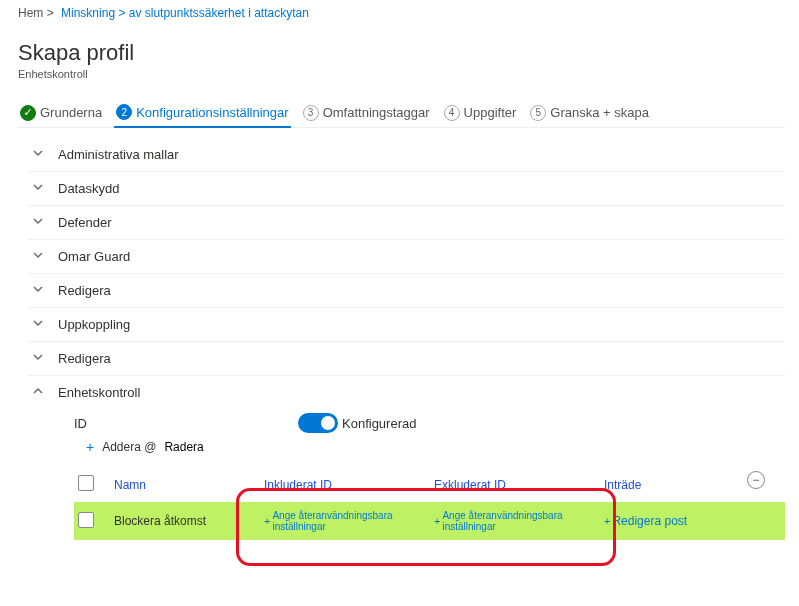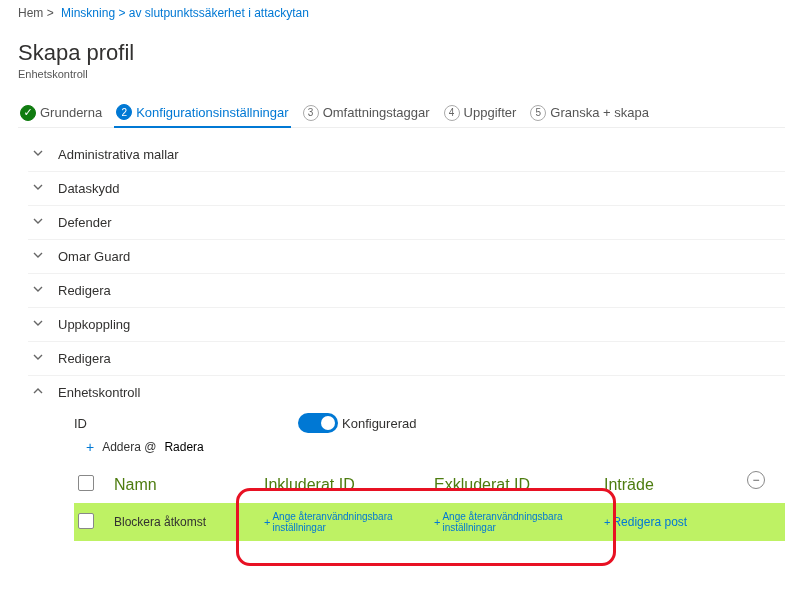--- a/index.html
+++ b/index.html
@@ -135,21 +135,21 @@
 
     .table {
       width: 100%;
     }
     .thead, .trow {
       display: grid;
       grid-template-columns: 36px 150px 170px 170px 130px 30px;
       align-items: center;
       padding: 8px 4px;
     }
-    .thead { font-size: 16px; color: #4d7c0f; }
+    .thead { font-size: 12px; color: #1d4ed8; }
     .trow {
       background: #bef264;
       font-size: 12px;
     }
     .chk {
       width: 16px; height: 16px;
       border: 1px solid #888;
       border-radius: 2px;
       display: inline-block;
       cursor: pointer;

